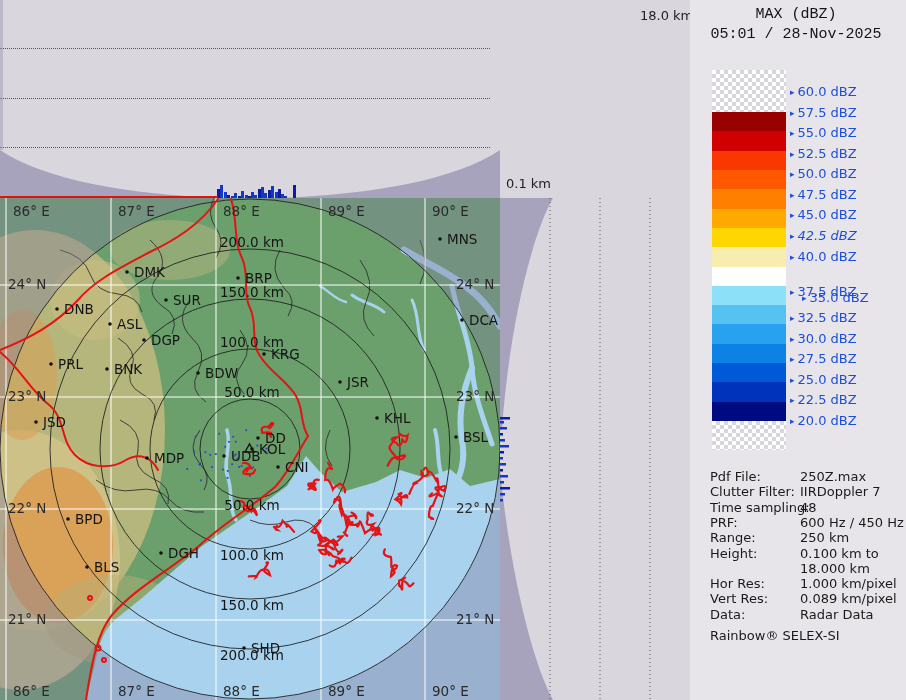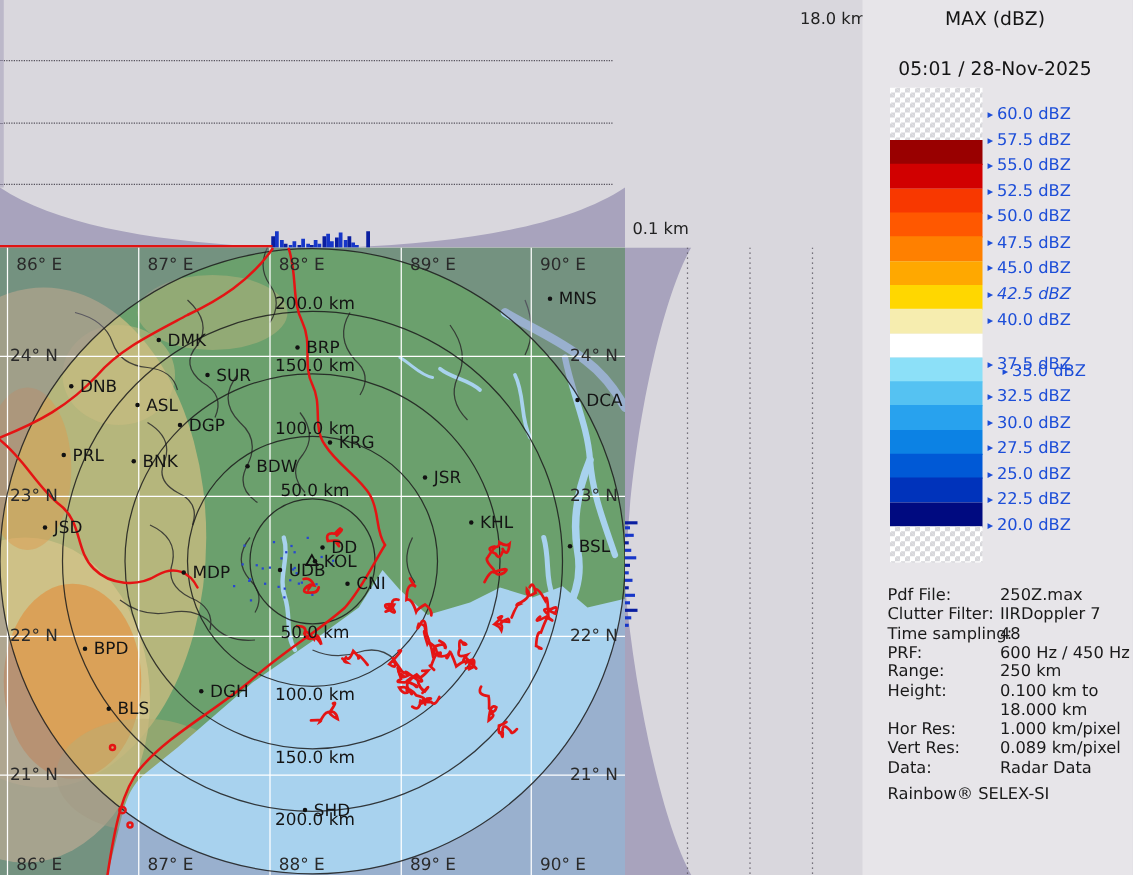--- a/index.html
+++ b/index.html
@@ -9,21 +9,21 @@
     font-family:"DejaVu Sans","Liberation Sans",sans-serif;
     color:#1a1a1a;
   }
   .dotline-h{position:absolute;left:0;width:490px;height:0;border-top:1px dotted #56525c;}
   .wedge-svg{position:absolute;pointer-events:none;}
   .redline{position:absolute;left:0;top:196px;width:218px;height:2px;background:#e01313;}
   .echo-bar{position:absolute;width:3px;}
   .axis-label{position:absolute;font-size:13px;color:#222;}
   
   .legend{position:absolute;left:690px;top:0;width:216px;height:700px;background:#e7e5e9;}
-  .legend .title{position:absolute;left:0;width:212px;text-align:center;font-size:15px;color:#141414;white-space:nowrap;}
+  .legend .title{position:absolute;left:0;width:212px;text-align:center;font-size:15px;color:#141414;white-space:nowrap;font-family:Liberation Mono, monospace;}
   .colorbar{position:absolute;left:22px;top:70px;width:74px;height:380px;}
   .band{position:absolute;left:0;width:74px;}
   .checker{
     background-image:
       linear-gradient(45deg,#d7d7db 25%,transparent 25%,transparent 75%,#d7d7db 75%),
       linear-gradient(45deg,#d7d7db 25%,#ffffff 25%,#ffffff 75%,#d7d7db 75%);
     background-position:0 0,4px 4px;background-size:8px 8px;
   }
   .cb-label{position:absolute;left:100px;height:14px;line-height:14px;font-size:13px;white-space:nowrap;color:#1d4ed8;}
   .cb-label .arrow{font-size:9px;vertical-align:1px;margin-right:3px;}
@@ -321,21 +321,21 @@
         <rect x="0" y="295" width="5" height="2.5" fill="#1636c8"></rect>
         <rect x="0" y="301" width="3" height="2.5" fill="#1636c8"></rect>
       </g>
   </svg>
 
   <div class="axis-label" style="left:506px;top:176px;">0.1 km</div>
   <div class="axis-label" style="left:640px;top:8px;">18.0 km</div>
 
   <div class="legend">
     <div class="title" style="top:6px;">MAX (dBZ)</div>
-    <div class="title" style="top:26px;margin-top:20px;">05:01 / 28-Nov-2025</div>
+    <div class="title" style="top:26px;">05:01 / 28-Nov-2025</div>
 
     <div class="colorbar">
       <div class="band checker" style="top:0;height:42px;"></div>
       <div id="bands">
           <div class="band" style="top: 42px; height: 19.9px; background: rgb(153, 0, 0);"></div>
           <div class="band" style="top: 61.3125px; height: 19.9px; background: rgb(209, 0, 0);"></div>
           <div class="band" style="top: 80.625px; height: 19.9px; background: rgb(248, 56, 0);"></div>
           <div class="band" style="top: 99.9375px; height: 19.9px; background: rgb(255, 88, 0);"></div>
           <div class="band" style="top: 119.25px; height: 19.9px; background: rgb(255, 128, 0);"></div>
           <div class="band" style="top: 138.562px; height: 19.9px; background: rgb(255, 168, 0);"></div>

